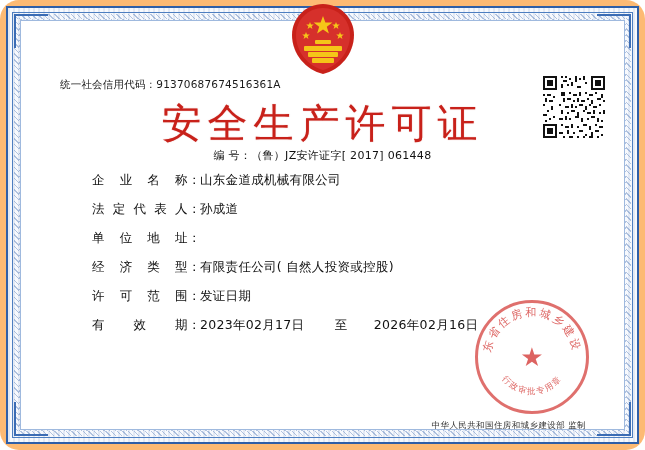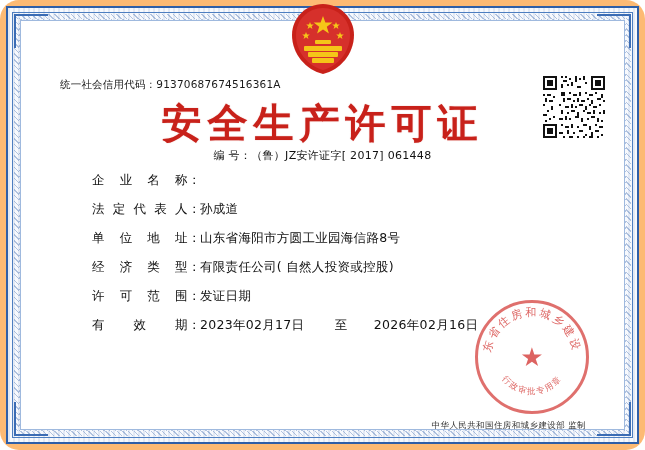--- a/index.html
+++ b/index.html
@@ -97,21 +97,21 @@
     letter-spacing: 0.2px;
     white-space: nowrap;
   }
   .title {
     position: absolute;
     left: 0; right: 0;
     top: 96px;
     text-align: center;
     font-family: "DejaVu Serif", "Liberation Serif", serif;
     font-size: 40px;
-    font-weight: bold;
+    font-weight: normal;
     letter-spacing: 6px;
     color: #c8211a;
     text-shadow: 0 0 1px rgba(200,33,26,0.5);
   }
   .serial {
     position: absolute;
     left: 0; right: 0;
     top: 148px;
     text-align: center;
     font-size: 11px;
@@ -359,20 +359,21 @@
   <div class="fields">
 
     <div class="field-row">
       <div class="field-label">
           <span>企</span>
           <span>业</span>
           <span>名</span>
           <span>称</span>
         </div>
       <div class="field-colon">：</div>
+      <div class="field-value">山东金道成机械有限公司</div>
     </div>
 
     <div class="field-row">
       <div class="field-label">
           <span>法</span>
           <span>定</span>
           <span>代</span>
           <span>表</span>
           <span>人</span>
         </div>
@@ -381,21 +382,20 @@
     </div>
 
     <div class="field-row">
       <div class="field-label">
           <span>单</span>
           <span>位</span>
           <span>地</span>
           <span>址</span>
         </div>
       <div class="field-colon">：</div>
-      <div class="field-value">山东省海阳市方圆工业园海信路8号</div>
     </div>
 
     <div class="field-row">
       <div class="field-label">
           <span>经</span>
           <span>济</span>
           <span>类</span>
           <span>型</span>
         </div>
       <div class="field-colon">：</div>

